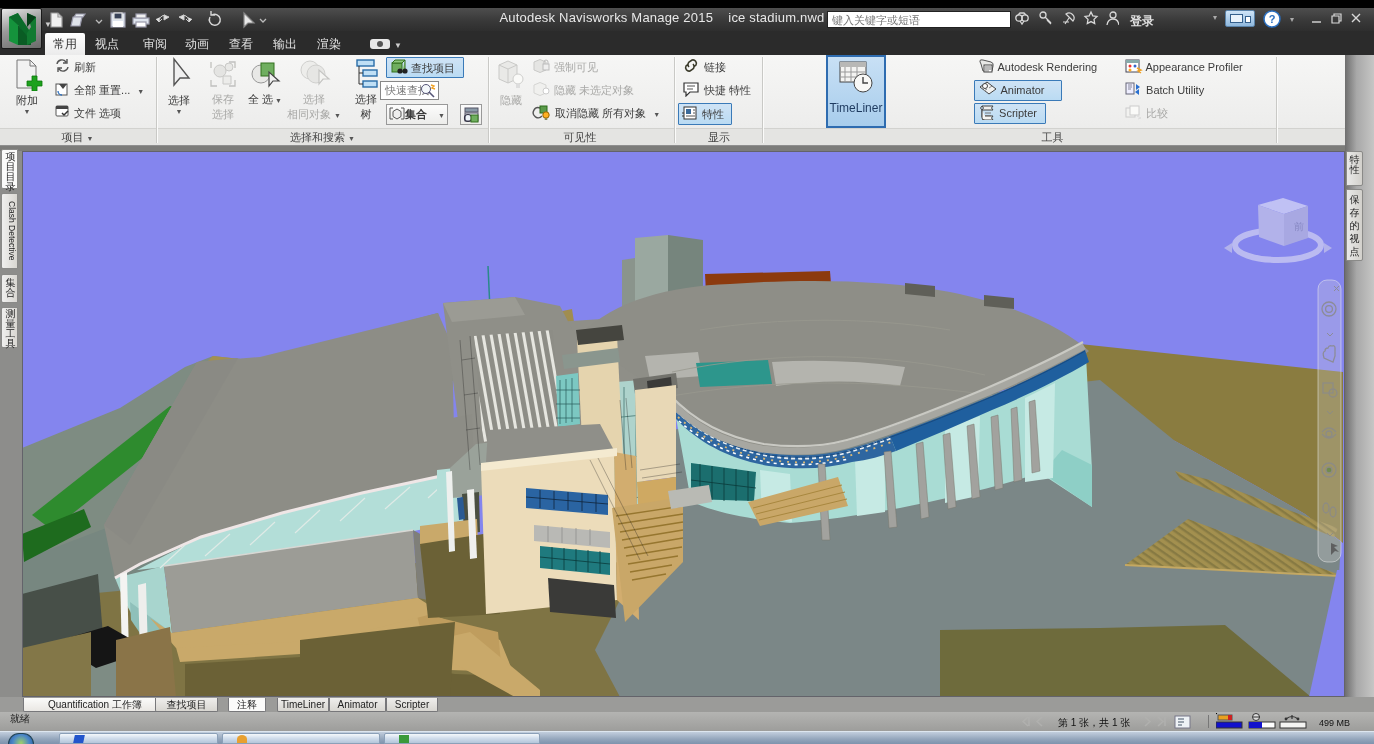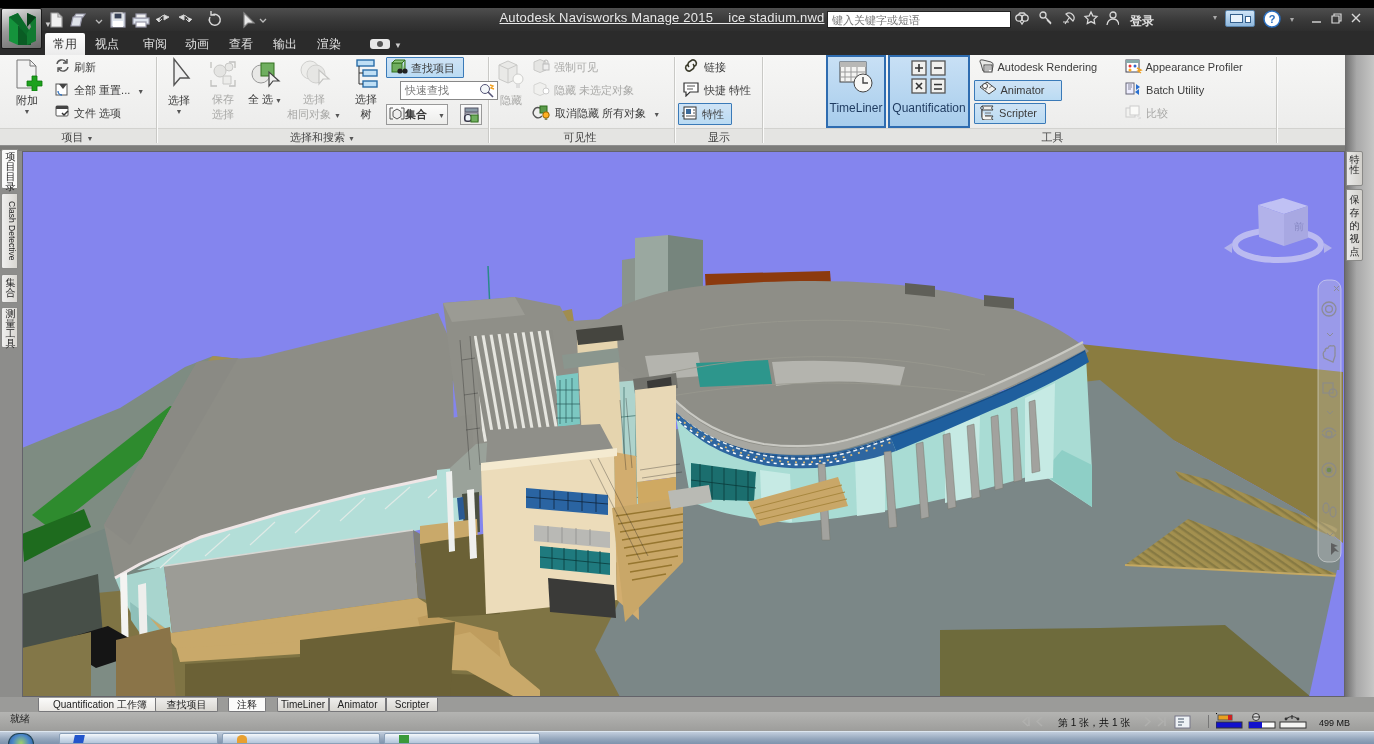--- a/index.html
+++ b/index.html
@@ -6,21 +6,21 @@
 html,body { width:1374px; height:744px; overflow:hidden; font-family:"Liberation Sans",sans-serif; }
 #page { position:relative; width:1374px; height:744px; background:#9a9a98; }
 .abs { position:absolute; }
 
 #topblack { left:0; top:0; width:1374px; height:8px; background:#000; }
 #titlebar { left:0; top:8px; width:1374px; height:23px; background:linear-gradient(#4e4e4e,#393939 55%,#2e2e2e); }
 #appbtn { left:1px; top:8px; width:41px; height:41px; background:linear-gradient(160deg,#e8e8e8,#9a9a9a 45%,#6a6a6a); border:1px solid #1a1a1a; border-radius:2px; z-index:5; }
 #appbtn svg { position:absolute; left:3px; top:2px; }
 #appdrop { left:44px; top:20px; color:#ccc; font-size:8px; z-index:6; }
 .qat { top:11px; height:18px; }
-#title-text { left:0; top:10px; width:1324px; text-align:center; color:#e8e8e8; font-size:13px; letter-spacing:.2px;text-decoration:underline; }
+#title-text { left:0; top:10px; width:1324px; text-align:center; color:#e8e8e8; font-size:13px; letter-spacing:.2px; }
 #searchbox { left:827px; top:11px; width:184px; height:17px; background:#fff; border:1px solid #222; color:#777; font-size:11px; padding:1px 4px; }
 .ticon { top:11px; color:#d6d6d6; font-size:13px; }
 #signin { left:1130px; top:13px; color:#e0e0e0; font-size:12px;font-weight:bold; }
 #exchg { left:1225px; top:10px; width:30px; height:17px; background:linear-gradient(#cfe4f7,#8fb8dd); border:1px solid #5a82a8; border-radius:2px; }
 
 #tabrow { left:0; top:31px; width:1374px; height:24px; background:#2b2b2b; }
 .rtab { position:absolute; top:33px; height:22px; line-height:22px; color:#e2e2e2; font-size:12px; padding:0 8px; }
 .rtab.active { background:linear-gradient(#fdfdfd,#ebebeb); color:#333; border-radius:2px 2px 0 0; }
 
 #ribbon { left:0; top:55px; width:1345px; height:91px; background:linear-gradient(#f6f6f5,#eeeeed 70%,#e9e9e8); border-bottom:1px solid #8f8f8f; }
@@ -215,21 +215,21 @@
       <div>选择</div><div>树</div>
     </div>
     <div class="srow hl" style="left:386px;top:2px;width:78px;height:21px;line-height:20px;padding-left:3px">
       <svg width="18" height="16" viewBox="0 0 18 16" style="vertical-align:-3px">
           <rect x="2" y="4" width="10" height="9" fill="#6fae5f" stroke="#33701f"></rect>
           <path d="M2,4 l3,-3 h10 l-3,3 z M15,1 v9 l-3,3" fill="#8fc97f" stroke="#33701f"></path>
           <circle cx="10" cy="12" r="2.6" fill="#222"></circle>
           <circle cx="15" cy="12" r="2.6" fill="#222"></circle>
         </svg> 查找项目
     </div>
-    <div class="srow" style="left:400px;top:26px;width:98px;height:19px;background:#fff;border:1px solid #888;color:#777;padding-left:4px;line-height:17px">快速查找
+    <div class="srow" style="left:380px;top:26px;width:59px;height:19px;background:#fff;border:1px solid #888;color:#777;padding-left:4px;line-height:17px">快速查找
       <svg width="16" height="15" viewBox="0 0 16 15" style="position:absolute;right:2px;top:1px">
           <circle cx="6" cy="6" r="4.5" fill="#f4f8fb" stroke="#557"></circle>
           <path d="M9,9 l5,5" stroke="#557" stroke-width="1.6"></path>
           <path d="M11,2 l3,1 -2,2 3,1" fill="none" stroke="#f0a020" stroke-width="1.4"></path>
         </svg>
     </div>
     <div class="srow" style="left:386px;top:49px;width:62px;height:21px;border:1px solid #999;background:linear-gradient(#fcfcfc,#ececea);padding-left:2px;line-height:19px">
       <svg width="16" height="15" viewBox="0 0 16 15" style="vertical-align:-3px">
           <path d="M4,2 h-3 v11 h3 M12,2 h3 v11 h-3" fill="none" stroke="#555"></path>
           <path d="M8,3 l4,2.5 0,5 -4,2.5 -4,-2.5 0,-5 z" fill="#eee" stroke="#555"></path>
@@ -297,37 +297,20 @@
 
     <div class="toolbig" style="left:826px;width:60px">
       <svg width="40" height="36" viewBox="0 0 40 36" style="margin-top:2px">
           <rect x="4" y="3" width="26" height="20" fill="#f4f4f2" stroke="#444"></rect>
           <rect x="4" y="3" width="26" height="5" fill="#b8b8b6"></rect>
           <path d="M9,8 v15 M15,8 v15 M21,8 v15 M4,13 h26 M4,18 h26" stroke="#999" fill="none"></path>
           <circle cx="27" cy="24" r="9" fill="#f8f8f6" stroke="#444"></circle>
           <path d="M27,18 v6 h5" fill="none" stroke="#444" stroke-width="1.4"></path>
         </svg>
       <div style="margin-top:3px">TimeLiner</div>
-    </div>
-    <div class="toolbig" style="left:888px;width:82px">
-      <svg width="40" height="36" viewBox="0 0 40 36" style="margin-top:2px">
-          <g fill="#f0f0ee" stroke="#555" stroke-width="1.3">
-            <rect x="3" y="2" width="14" height="14"></rect>
-            <rect x="22" y="2" width="14" height="14"></rect>
-            <rect x="3" y="20" width="14" height="14"></rect>
-            <rect x="22" y="20" width="14" height="14"></rect>
-          </g>
-          <g stroke="#333" stroke-width="1.6" fill="none">
-            <path d="M10,5 v8 M6,9 h8"></path>
-            <path d="M25,9 h8"></path>
-            <path d="M7,24 l6,6 m0,-6 l-6,6"></path>
-            <path d="M25,25.5 h8 M25,30 h8"></path>
-          </g>
-        </svg>
-      <div style="margin-top:3px">Quantification</div>
     </div>
     <div class="srow" style="left:976px;top:3px">
       <svg width="19" height="16" viewBox="0 0 19 16" style="vertical-align:-3px">
           <path d="M5,6 q-3,-5 2,-4 l8,2 q3,1 2,4 l-1,5 h-9 z" fill="#e8e8e6" stroke="#555"></path>
           <rect x="8" y="7" width="8" height="7" fill="#fff" stroke="#444"></rect>
           <path d="M9,9 h6 M9,11 h6 M9,13 h4" stroke="#777"></path>
         </svg> Autodesk Rendering
     </div>
     <div class="srow hl" style="left:974px;top:25px;width:88px;height:21px;line-height:19px;padding-left:3px">
       <svg width="20" height="16" viewBox="0 0 20 16" style="vertical-align:-3px">
@@ -603,21 +586,21 @@
   </div>
 
   <div class="vtab-r" style="top:151px;height:35px;border-radius:0 2px 2px 0">
     <div class="cjk" style="margin-top:3px;font-size:10px;line-height:10px;text-align:center;width:15px">特</div>
       <div class="cjk" style="font-size:10px;line-height:10px;text-align:center;width:15px">性</div>
   </div>
   <div class="vtab-r" style="top:189px;height:72px;border-radius:0 2px 2px 0">
     <div style="margin-top:3px;font-size:10px;line-height:13px;text-align:center;width:15px">保<br>存<br>的<br>视<br>点</div>
   </div>
   <div id="dockrow" class="abs"></div>
-  <div class="dtab" style="left:38px;width:124px;background:linear-gradient(#fbfbfa,#e9e7e3)">Quantification 工作簿</div>
+  <div class="dtab" style="left:23px;width:144px;background:linear-gradient(#fbfbfa,#e9e7e3)">Quantification 工作簿</div>
   <div class="dtab" style="left:155px;width:63px">查找项目</div>
   <div class="dtab" style="left:228px;width:38px;background:#fbfbfa">注释</div>
   <div class="dtab" style="left:277px;width:52px">TimeLiner</div>
   <div class="dtab" style="left:329px;width:57px">Animator</div>
   <div class="dtab" style="left:386px;width:52px">Scripter</div>
   <div id="statusbar" class="abs"></div>
   <div class="abs" style="left:10px;top:712px;font-size:10px;color:#1a1a1a">就绪</div>
   <svg class="abs" style="left:1020px;top:714px" width="180" height="16" viewBox="0 0 180 16">
     <g fill="#cfcfcd" stroke="#8a8a88">
       <path d="M3,3 v9 m1,-9 l5,4.5 -5,4.5" fill="none" stroke="#b0b0ae" stroke-width="1.6" transform="scale(-1,1) translate(-12,0)"></path>

